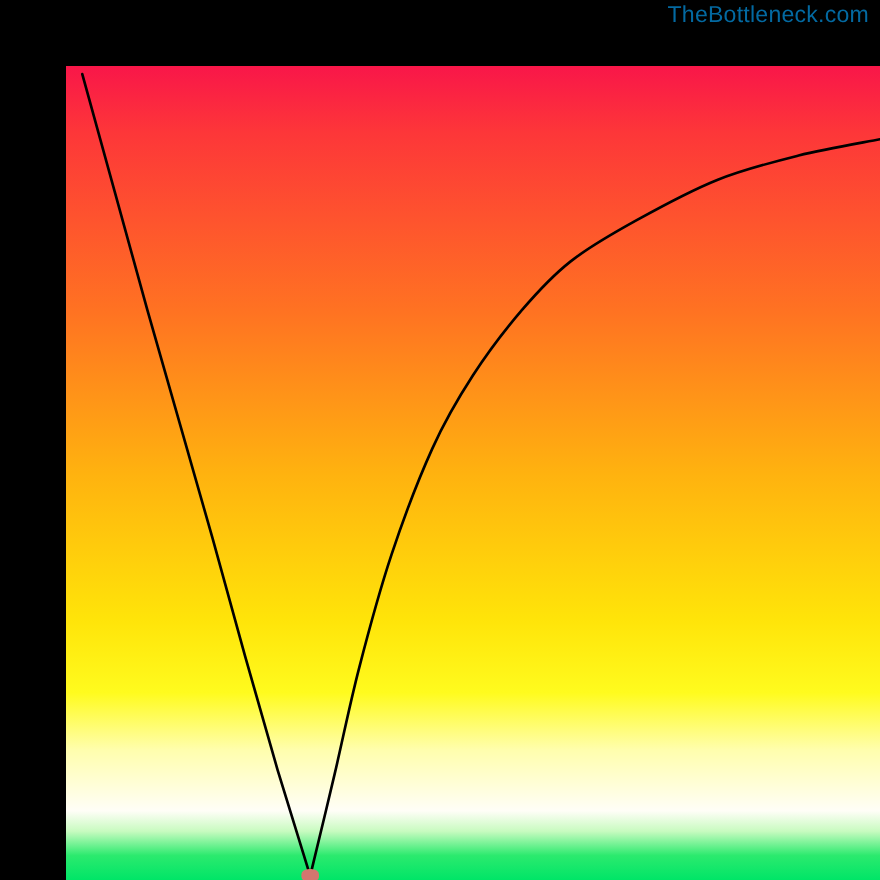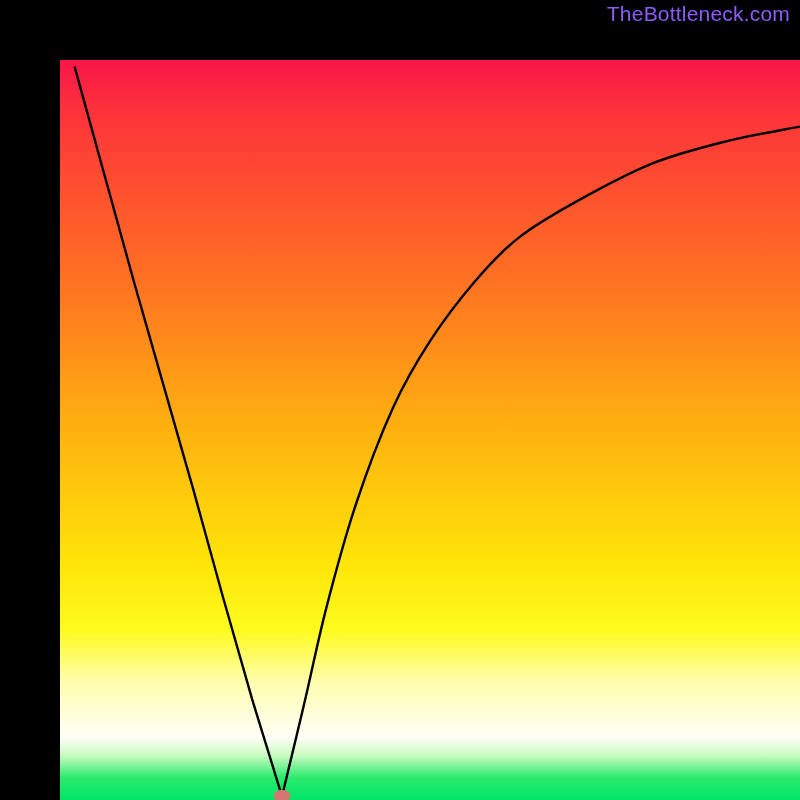--- a/index.html
+++ b/index.html
@@ -38,21 +38,21 @@
       #2bea6e 97%,
       #00e567 100%
     );
   }
   .watermark {
     position: absolute;
     top: 2px;
     right: 10px;
     font-family: Arial, Helvetica, sans-serif;
     font-size: 21px;
-    color: #8b5cf6;
+    color: #0369a1;
     letter-spacing: 0.2px;
     z-index: 20;
   }
   svg.curve {
     position: absolute;
     left: 0;
     top: 0;
     width: 740px;
     height: 740px;
   }

